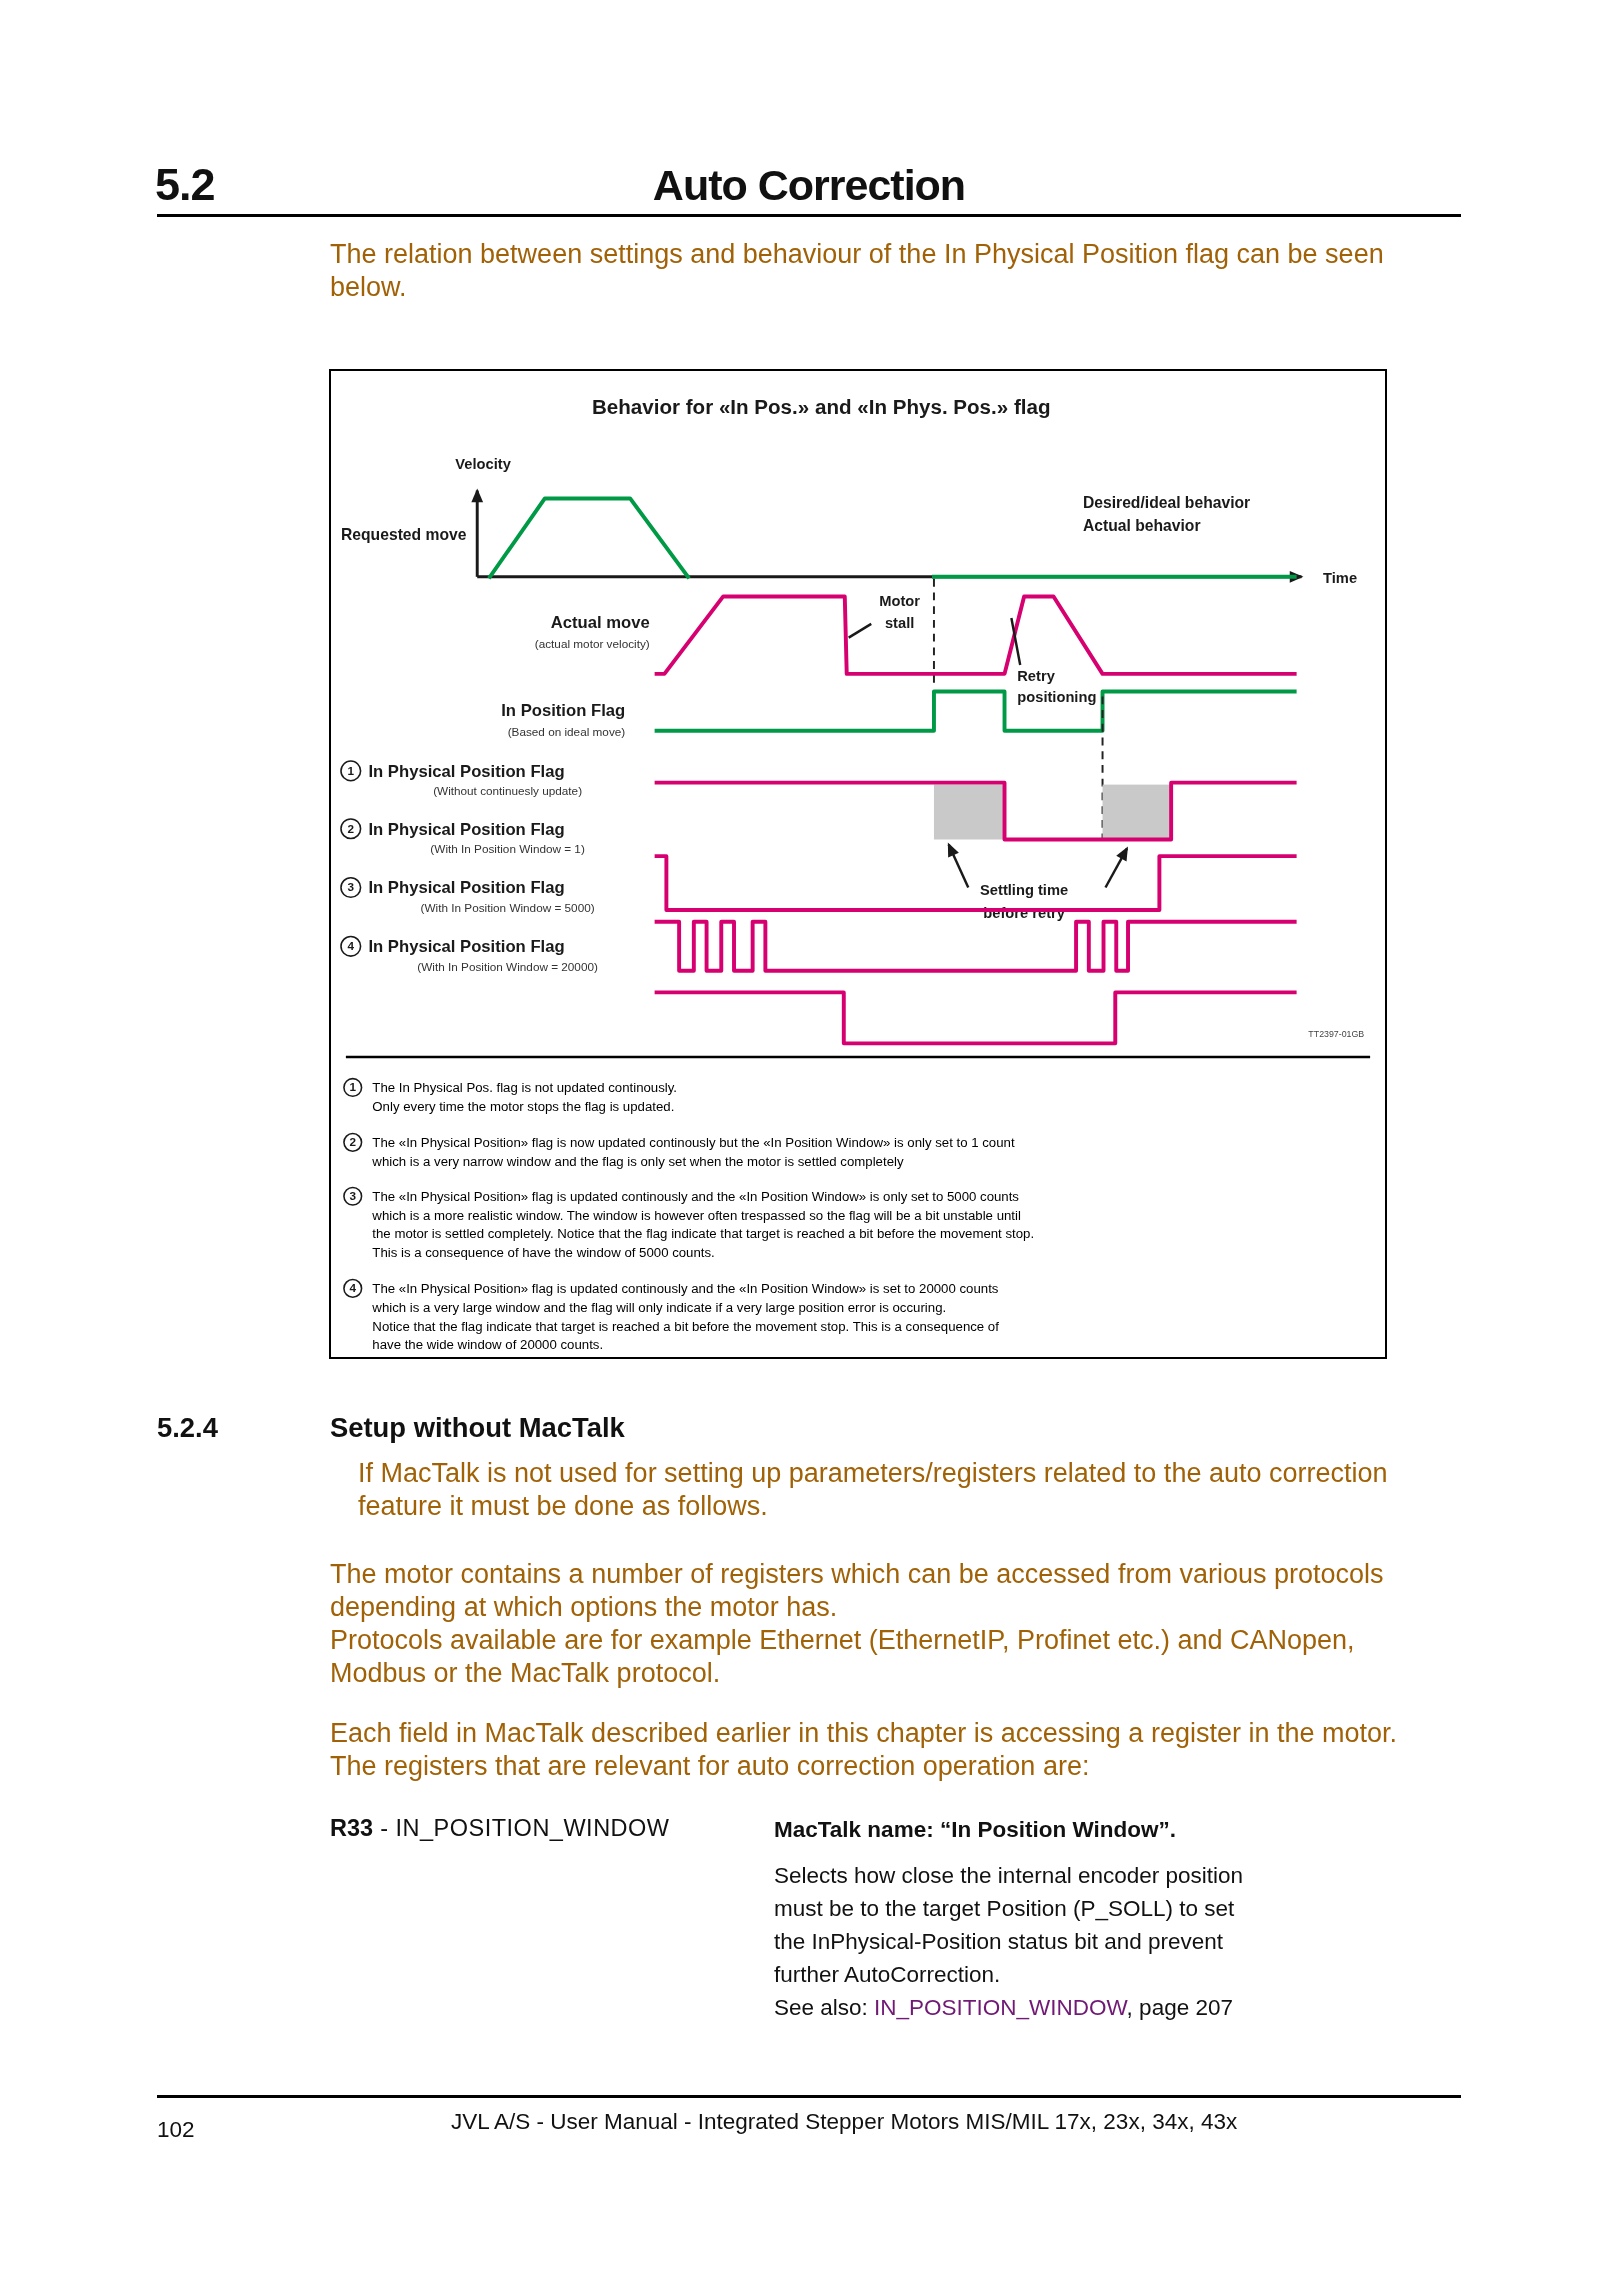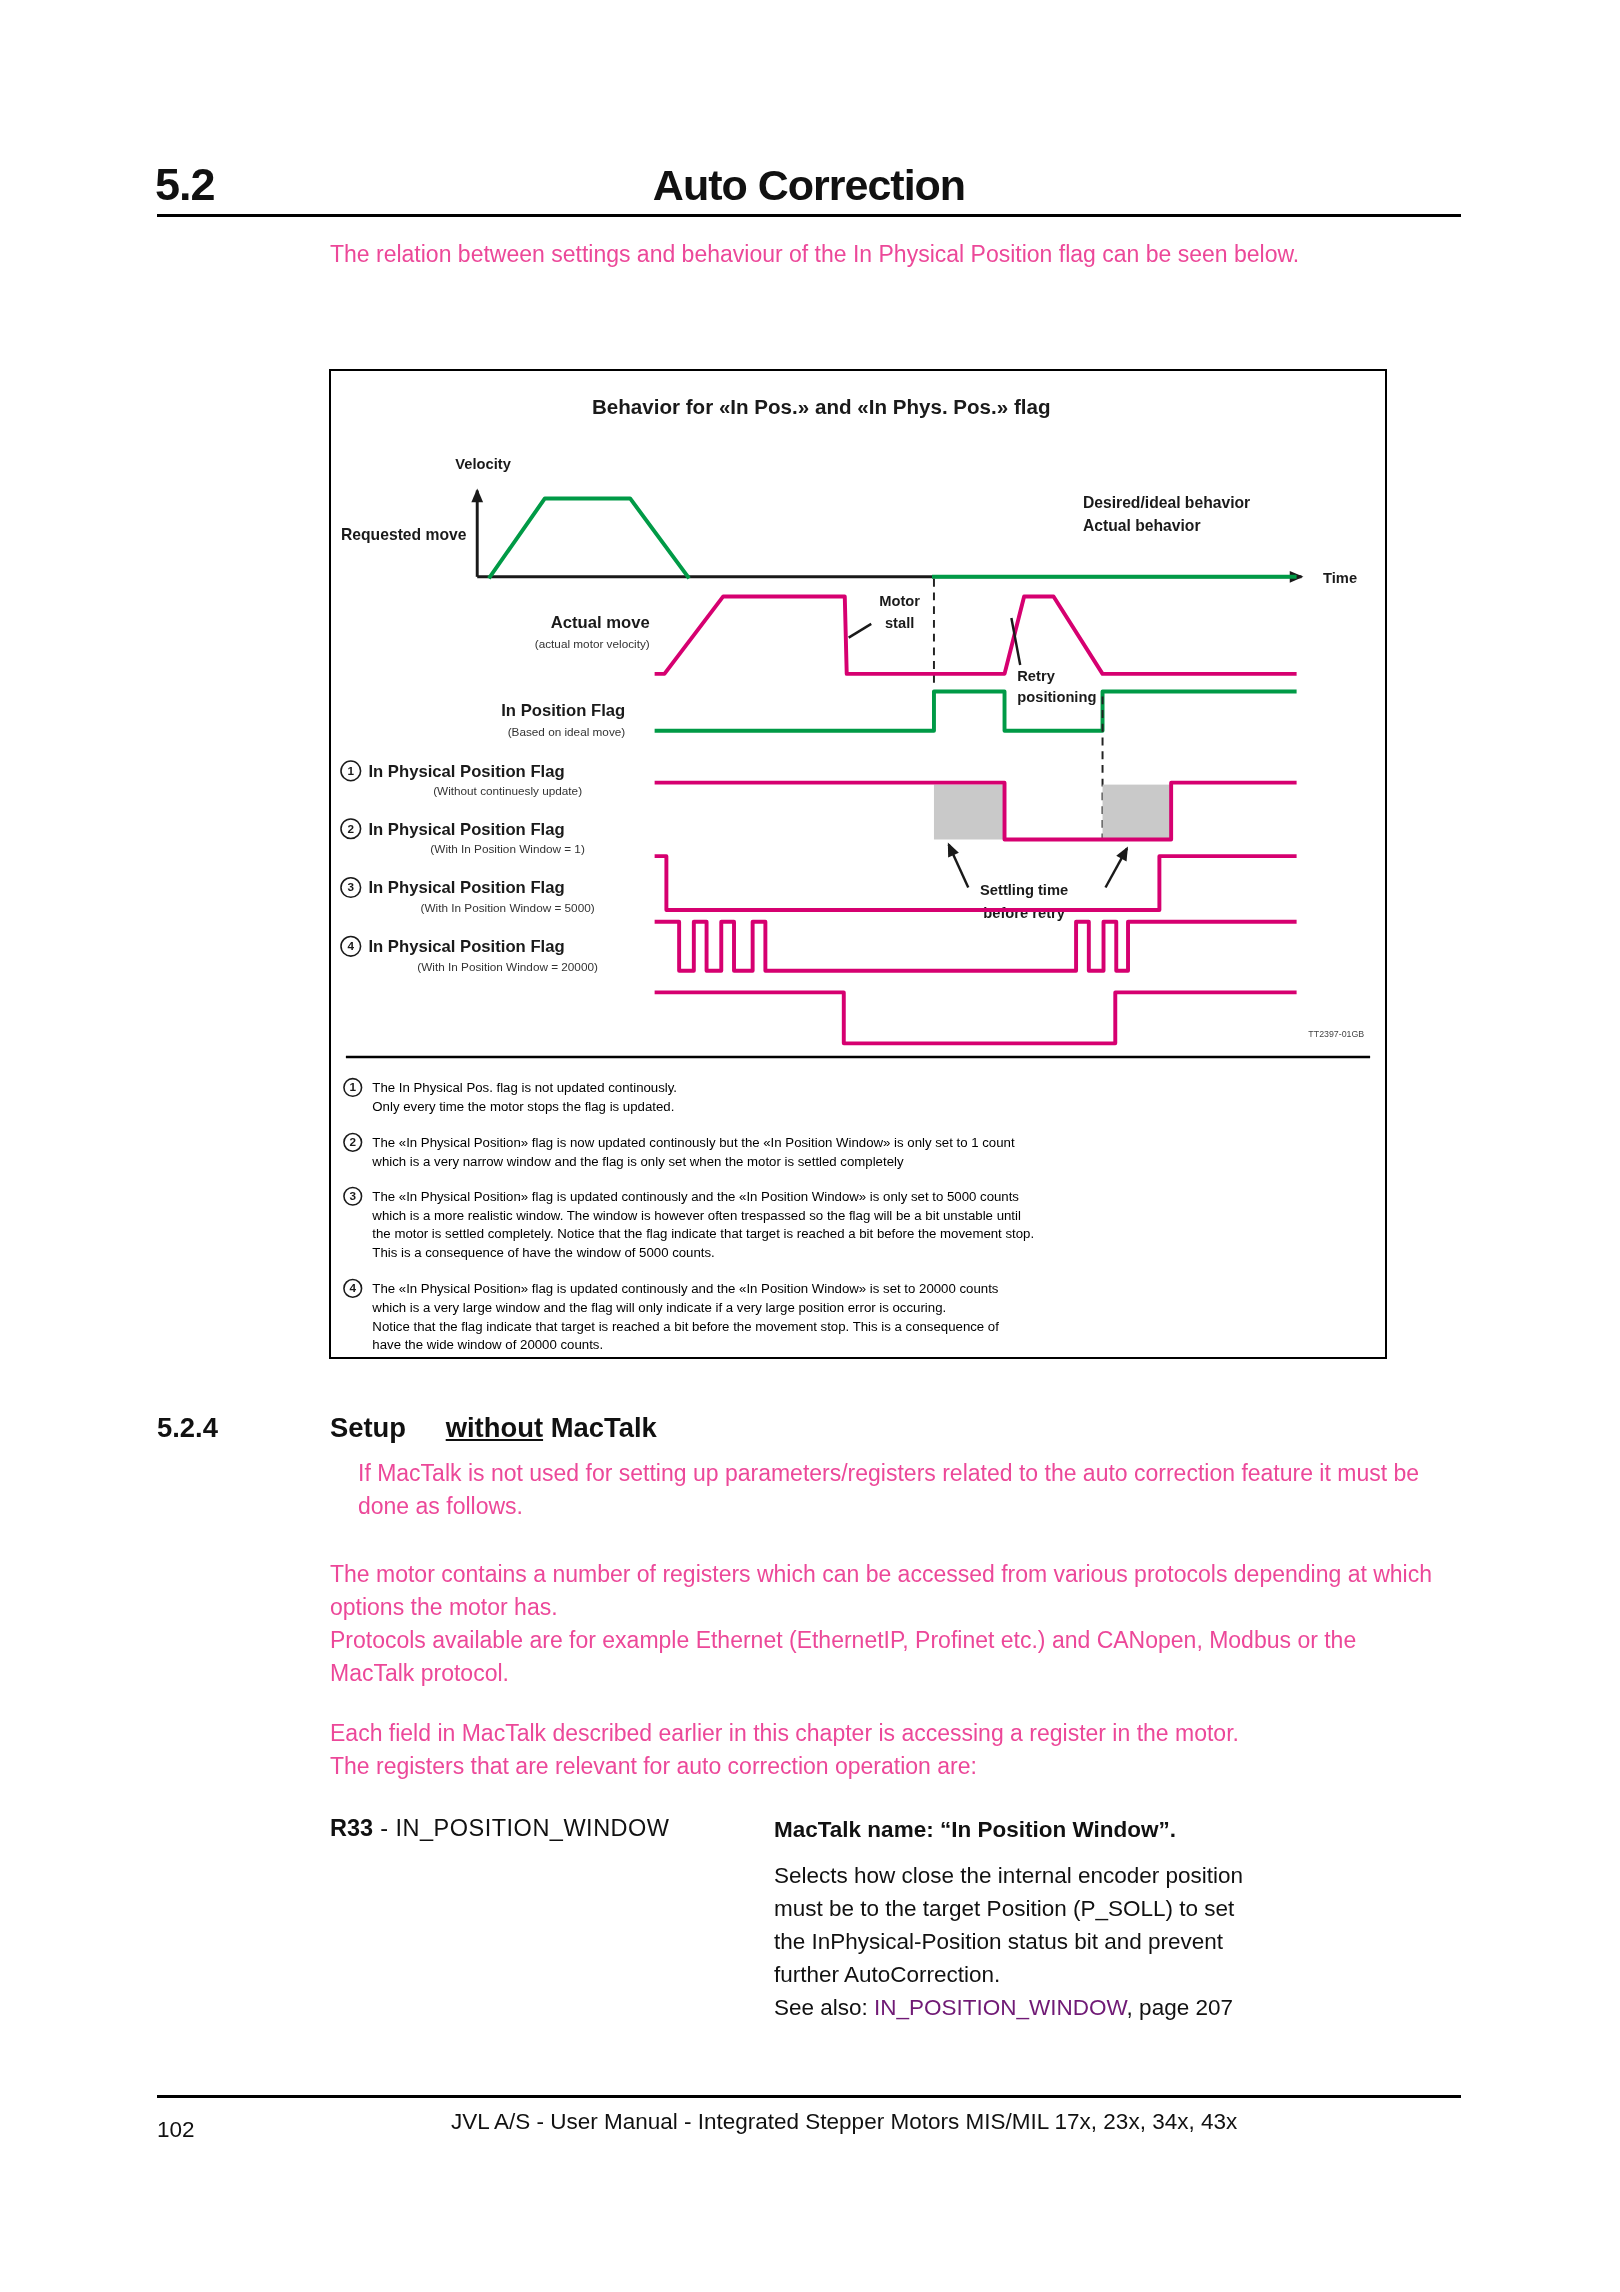--- a/index.html
+++ b/index.html
@@ -7,28 +7,28 @@
         font-family:"Liberation Sans", sans-serif;color:#111;overflow:hidden;}
   .abs{position:absolute;}
   
   #sec-num{left:155px;top:159px;font-size:45px;font-weight:bold;letter-spacing:-1px;}
   #main-title{left:157px;top:161px;width:1304px;text-align:center;font-size:43px;font-weight:bold;letter-spacing:-1px;}
   #badge{left:1070px;top:173px;width:372px;height:35px;border:2.9px solid #000;
          font-size:22.5px;font-weight:bold;padding:1px 3.9px 0 5.9px;white-space:nowrap;}
   #badge .hl{color:#ee0000;}
   #header-rule{left:157px;top:214px;width:1304px;height:2.9px;background:#000;}
   
-  .body-text{font-size:23px;line-height:33px;color:#ec4899;}
+  .body-text{font-size:27px;line-height:33px;color:#a16207;}
   #intro{left:330px;top:238px;width:1112px;}
   
   #figure{left:329px;top:369px;width:1058px;height:990px;border:2px solid #000;box-sizing:border-box;}
   
   #s524-num{left:157px;top:1412px;font-size:27.4px;font-weight:bold;}
   #s524-title{left:330px;top:1412px;font-size:27.4px;font-weight:bold;}
-  #s524-title .u{text-decoration:underline;margin-left:32px;}
+  #s524-title .u{}
   #para1{left:346px;top:1457px;width:1112px;margin-left:12px;}
   #para2{left:330px;top:1558px;width:1112px;}
   #para3{left:330px;top:1717px;width:1112px;}
   
   #reg-name{left:330px;top:1815px;font-size:23.5px;letter-spacing:0.5px;}
   #reg-name b{letter-spacing:0;}
   #reg-right{left:774px;top:1813px;width:588px;}
   #reg-mactalk{font-size:22.5px;font-weight:bold;line-height:33px;}
   #reg-desc{font-size:22.5px;line-height:33px;width:475px;margin-top:13px;}
   #reg-see{font-size:22.5px;line-height:33px;}

